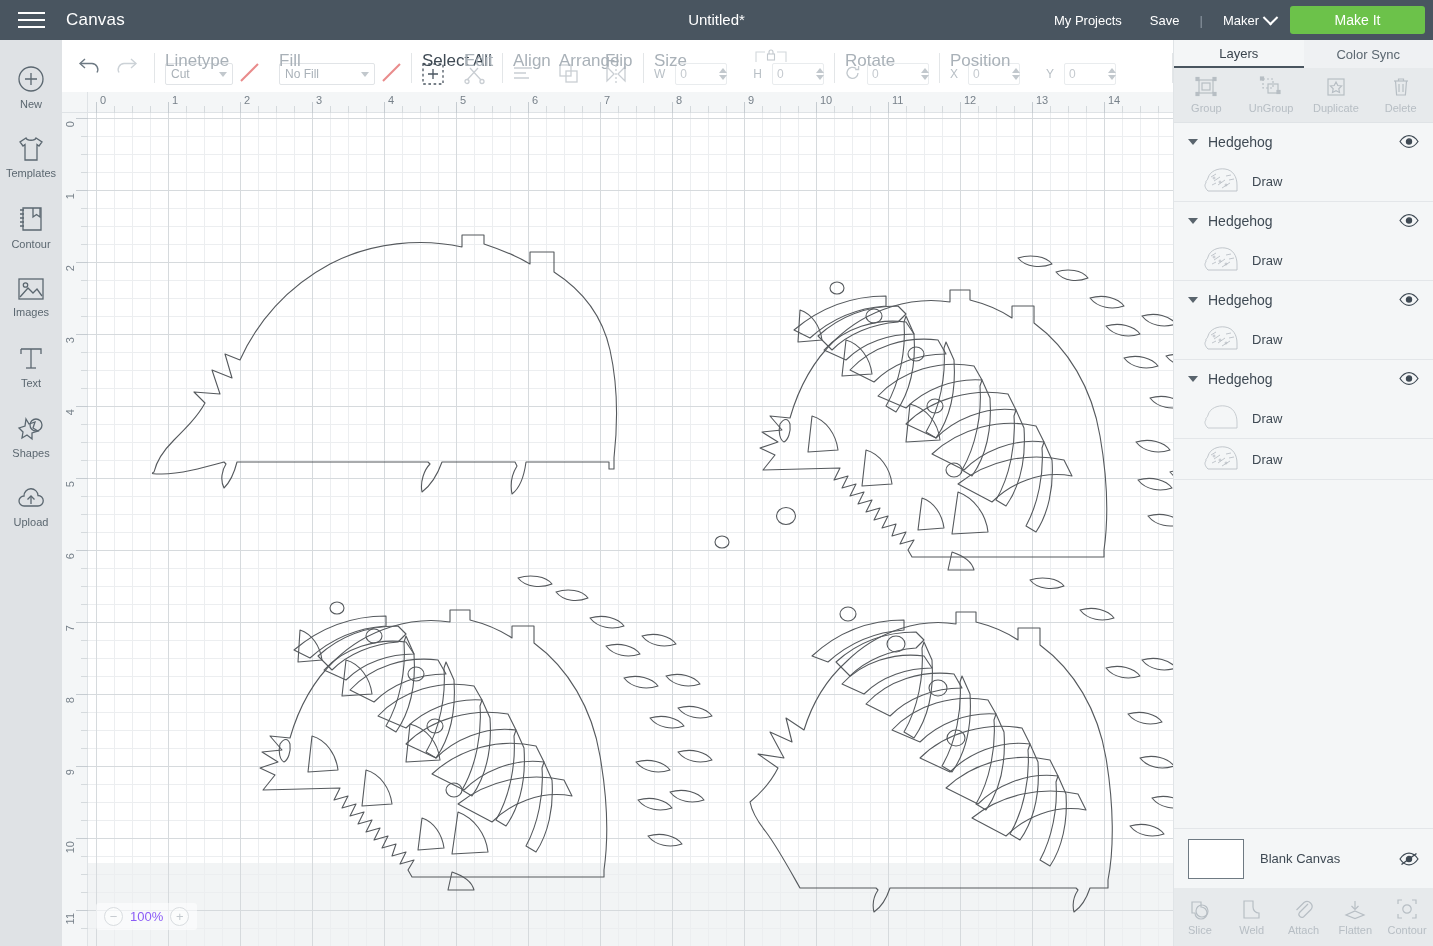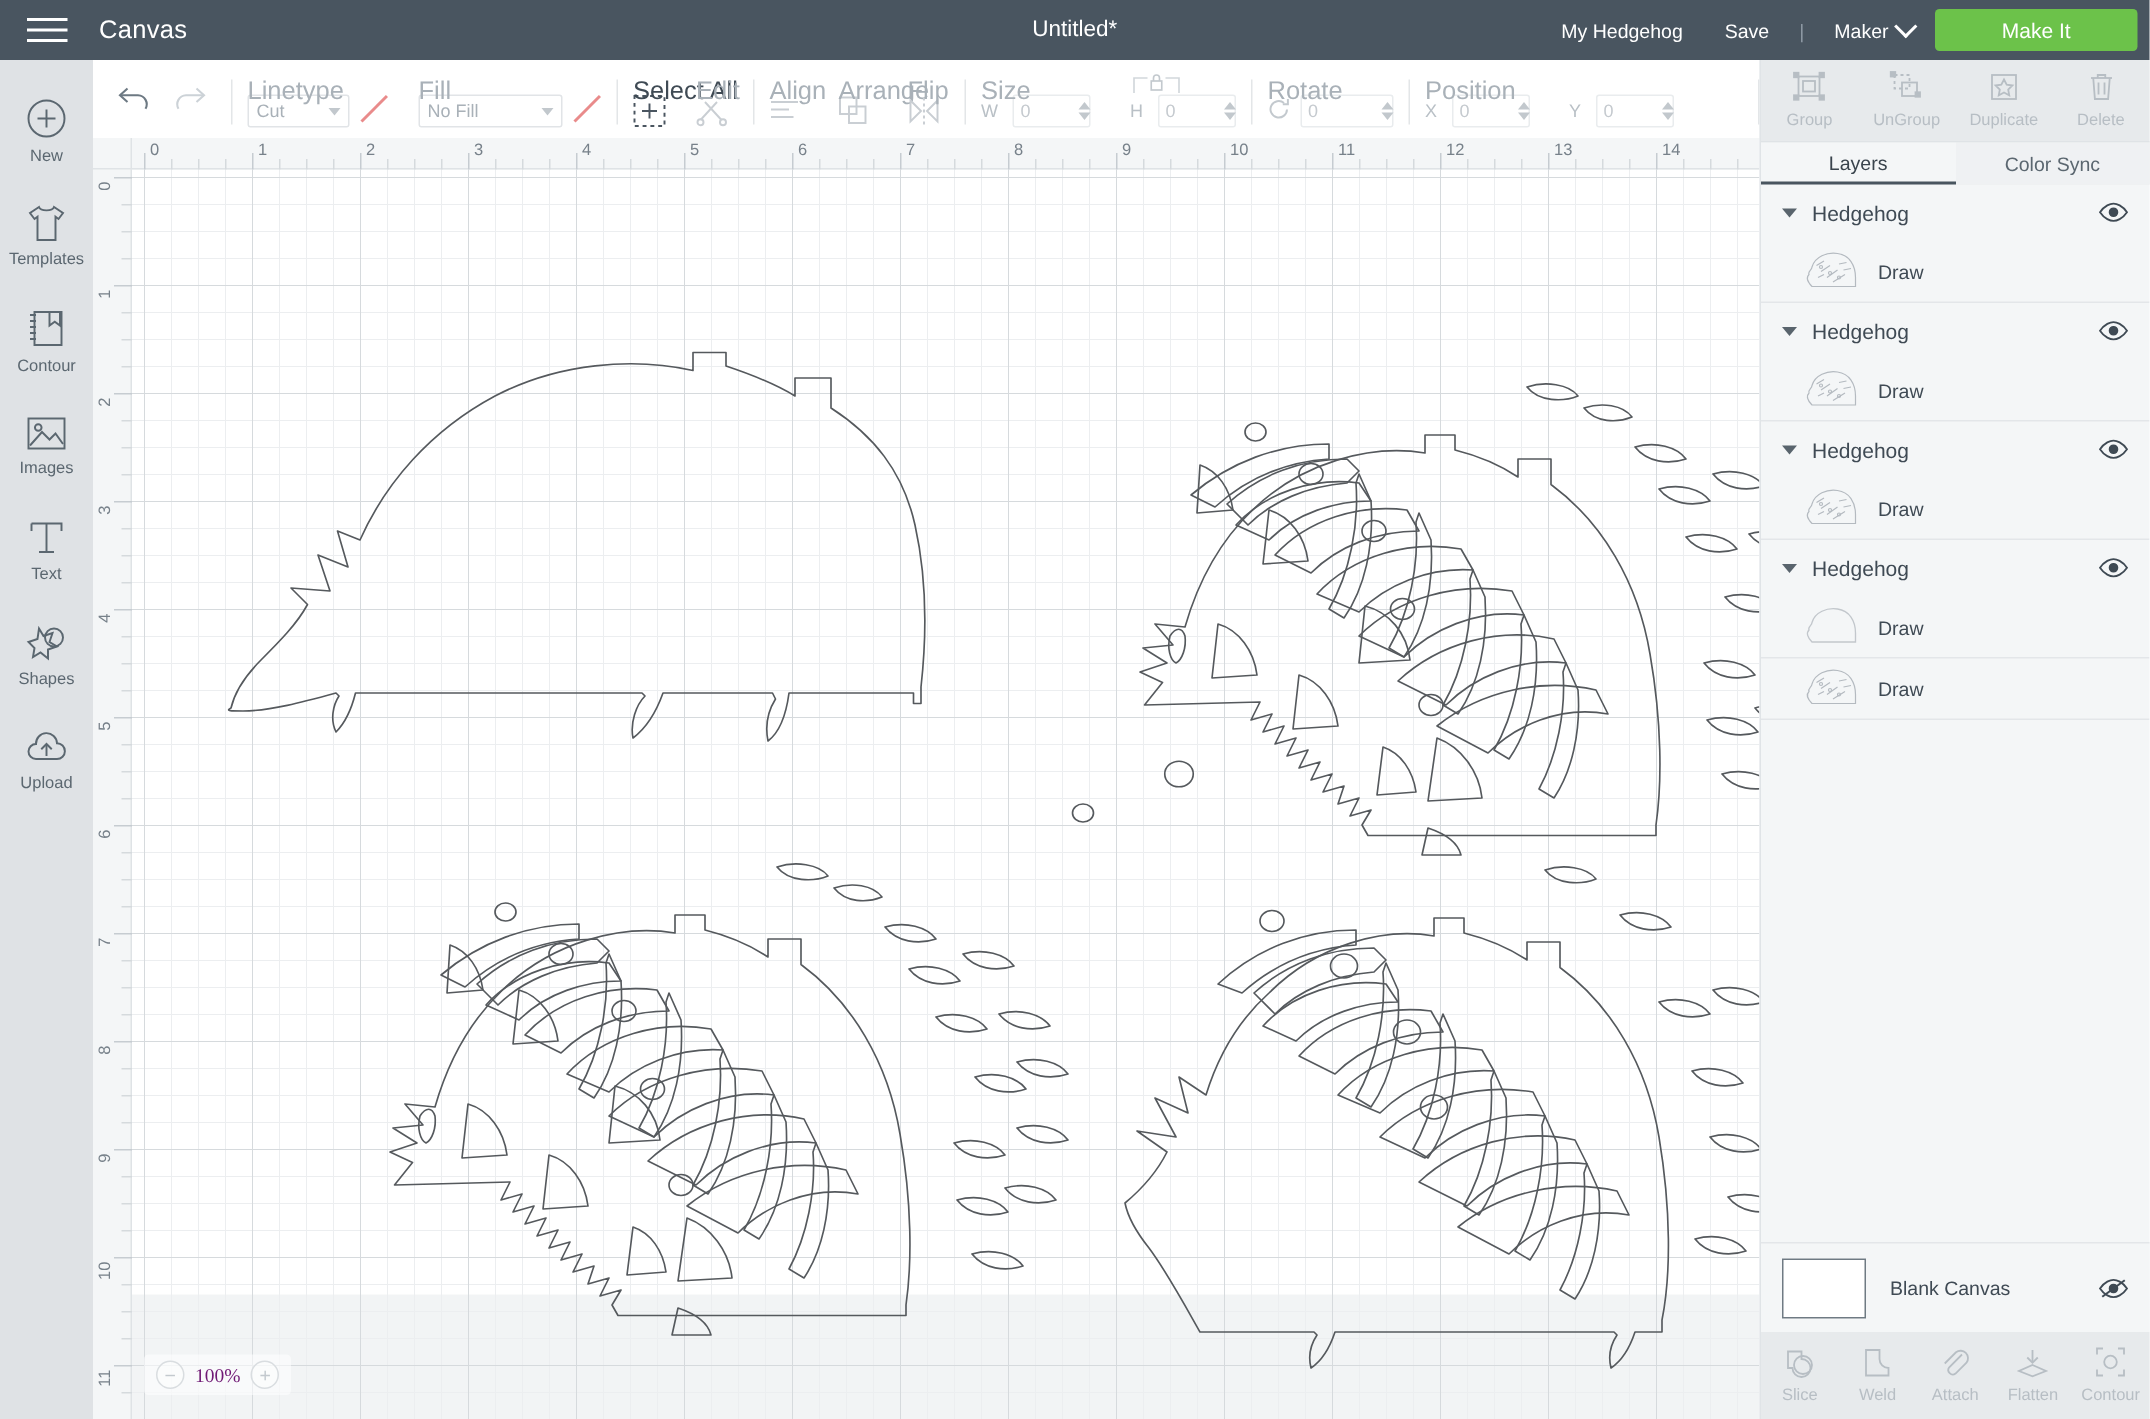--- a/index.html
+++ b/index.html
@@ -93,21 +93,21 @@
        linear-gradient(to bottom, #eceef0 1px, transparent 1px);
      background-size: 72px 72px, 72px 72px, 18px 18px, 18px 18px;
      background-position: 8px 5px, 8px 5px, 8px 5px, 8px 5px;
   }
   #art{ position:absolute; left:0; top:0; width:1111px; height:854px; pointer-events:none;}
   #zoomctl{ position:absolute; left:34px; bottom:16px; display:flex; align-items:center;
      gap:7px; background:rgba(255,255,255,.55); padding:4px 8px; border-radius:3px;}
   .zbtn{ width:19px; height:19px; border:1px solid #d9dde0; border-radius:50%;
      display:flex; align-items:center; justify-content:center; color:#c3c9ce; font-size:13px;
      line-height:1; cursor:pointer; background:rgba(255,255,255,.4);}
-  #zoomval{ font-size:13px; color:#701a75;font-family:Liberation Serif, serif;}
+  #zoomval{ font-size:13px; color:#8b5cf6;}
 
   
   #right{ position:absolute; left:1173px; top:40px; width:260px; height:906px;
      background:#f4f6f7; border-left:1px solid #e0e4e7;}
   #rp-tabs{ display:flex; height:28px; background:#e7eaec;}
   .rp-tab{ flex:1; display:flex; align-items:center; justify-content:center;
      font-size:13px; color:#5b6770; cursor:pointer; background:#eff1f3;}
   .rp-tab.active{ background:#f4f6f7; border-bottom:2px solid #49555f; color:#3a444d;}
   #rp-actions{ display:flex; height:55px; background:#e7eaec; border-bottom:1px solid #dfe3e6;}
   .rp-act{ flex:1; display:flex; flex-direction:column; align-items:center; justify-content:center;
@@ -137,21 +137,21 @@
 
 <div id="topbar">
   <div class="hamburger">
     <span></span>
       <span></span>
       <span></span>
   </div>
   <div id="app-title">Canvas</div>
   <div id="doc-title">Untitled*</div>
   <div class="top-right">
-    <a>My Hedgehog</a>
+    <a>My Projects</a>
     <a>Save</a>
     <span class="tr-divider">|</span>
     <span class="machine">Maker</span>
     <span class="chev"></span>
     <button id="makeit">Make It</button>
   </div>
 </div>
 
 <div id="rail">
   <div class="rail-item">
@@ -842,20 +842,25 @@
   <div id="ruler-corner"></div>
 
   <div id="zoomctl">
     <span class="zbtn">−</span>
     <span id="zoomval">100%</span>
     <span class="zbtn">+</span>
   </div>
 </div>
 
 <div id="right">
+  <div id="rp-tabs">
+    <div class="rp-tab active">Layers</div>
+    <div class="rp-tab">Color Sync</div>
+  </div>
+
   <div id="rp-actions">
     <div class="rp-act">
       <span>
         <svg width="22" height="20" viewBox="0 0 22 20" fill="none" stroke="#b7bec4" stroke-width="1.2">
           <rect x="4" y="3" width="14" height="13"></rect>
             <rect x="7" y="6" width="8" height="7"></rect>
           <rect x="1" y="0.5" width="3" height="3" fill="#b7bec4"></rect>
             <rect x="18" y="0.5" width="3" height="3" fill="#b7bec4"></rect>
           <rect x="1" y="15.5" width="3" height="3" fill="#b7bec4"></rect>
             <rect x="18" y="15.5" width="3" height="3" fill="#b7bec4"></rect>
@@ -887,25 +892,20 @@
       <span>
         <svg width="18" height="20" viewBox="0 0 18 20" fill="none" stroke="#b7bec4" stroke-width="1.2">
           <path d="M2 4 H16"></path>
             <path d="M3.5 4 L4.6 18 H13.4 L14.5 4"></path>
           <path d="M6.5 4 V2 H11.5 V4"></path>
             <path d="M7 7 V15 M11 7 V15"></path>
           </svg>
       </span>
       <span>Delete</span>
     </div>
-  </div>
-
-  <div id="rp-tabs">
-    <div class="rp-tab active">Layers</div>
-    <div class="rp-tab">Color Sync</div>
   </div>
 
   <div id="layers">
 
     <div class="layer-group">
       <div class="layer-head">
         <i class="tri"></i>
         <span class="layer-name">Hedgehog</span>
         <span class="eye">
           <svg width="20" height="13" viewBox="0 0 20 13" fill="none" stroke="#3f4a54" stroke-width="1.2">

